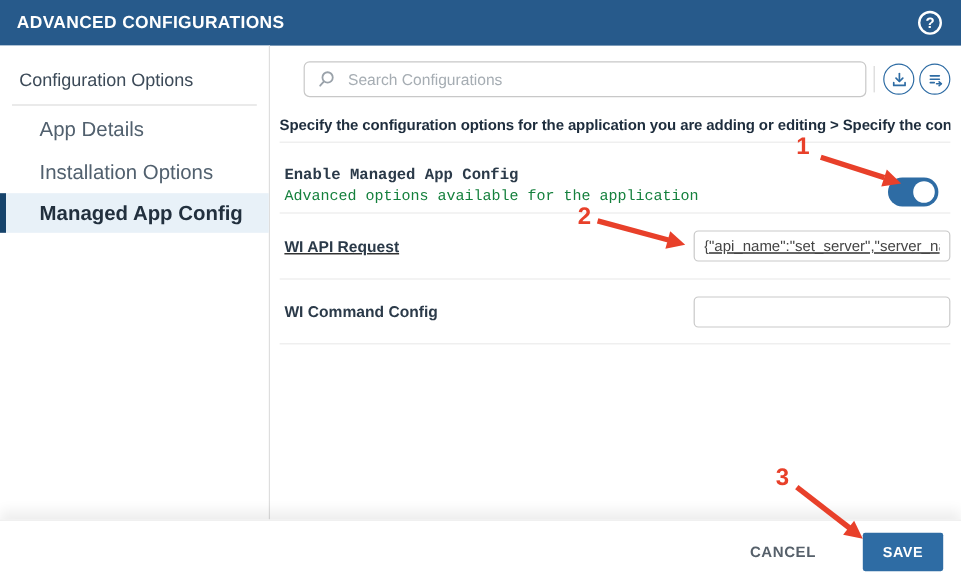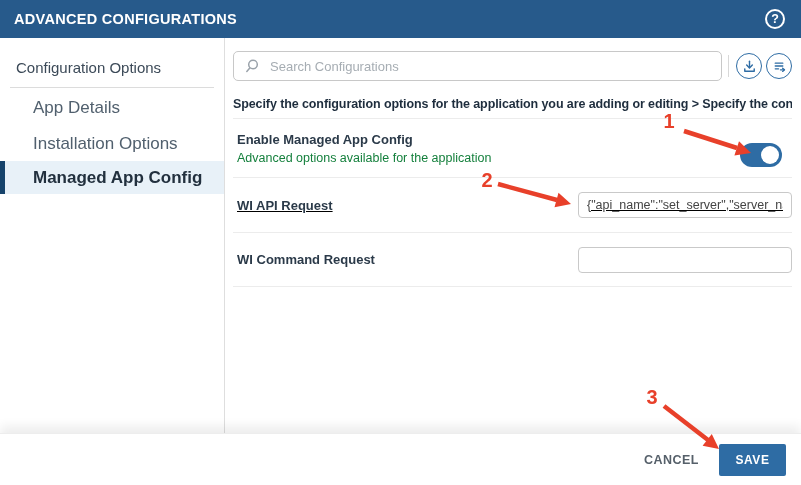--- a/index.html
+++ b/index.html
@@ -31,53 +31,53 @@
   .sidebar{width:225px;flex:none;border-right:1px solid #DEDEDE;background:#fff;}
   .side-title{padding:21px 16px 0;font-size:15px;color:#3C4A58;}
   .side-rule{border-bottom:1px solid #DCDCDC;margin:11px 10px 0;}
   .side-item{display:flex;align-items:center;padding-left:33px;font-size:17px;color:#51606E;cursor:pointer;}
   .side-item.h39{height:39px}
   .side-item.h34{height:34px}
   .side-item.selected{height:33px;padding-left:28px;border-left:5px solid var(--sel-border);
     background:var(--sel-bg);font-weight:bold;color:#22303E;}
 
   .main{flex:1;min-width:0;padding:13px 9px 0 8px;}
-  .search-row{display:flex;align-items:center;}
+  .search-row{display:flex;align-items:center;margin-left:20px;}
   .search-box{flex:1;height:30px;border:1px solid #C8C8C8;border-radius:5px;background:#fff;
     display:flex;align-items:center;gap:8px;padding:0 10px;}
   .search-box input{border:none;outline:none;flex:1;font-size:13px;color:#333;font-family:inherit;background:transparent;}
   .search-box input::placeholder{color:#A6ADB3;}
   .toolbar{display:flex;align-items:center;gap:4px;padding-left:6px;}
   .vdiv{width:1px;height:22px;background:#D8D8D8;margin-right:3px;}
   .circle-btn{width:26px;height:26px;border:1.5px solid var(--accent);border-radius:50%;
     background:#fff;display:grid;place-items:center;cursor:pointer;padding:0;}
 
   .instruction{margin-top:16px;font-size:12.5px;font-weight:bold;color:#1E2D3D;
     white-space:nowrap;overflow:hidden;letter-spacing:-.1px;}
   .rule{border-bottom:1px solid var(--rule);}
   .rule.r1{margin-top:7px;}
 
-  .toggle-row{height:58px;display:flex;align-items:flex-start;justify-content:space-between;padding:13px 0 0 4px;}
+  .toggle-row{height:58px;display:flex;align-items:center;justify-content:space-between;padding:13px 0 0 4px;font-family:Liberation Mono, monospace;}
   .toggle-label{font-size:13px;font-weight:bold;color:#2B3A49;}
   .toggle-desc{margin-top:4px;font-size:12.5px;color:#15803d;}
   .toggle{width:42px;height:24px;border-radius:12px;background:var(--accent);position:relative;
     margin:11px 10px 0 0;cursor:pointer;flex:none;}
   .toggle .knob{position:absolute;top:3px;right:3px;width:18px;height:18px;border-radius:50%;background:#fff;}
 
   .field-row{display:flex;align-items:center;justify-content:space-between;padding-left:4px;}
   .field-row.f1{height:54px;text-decoration:underline;}
   .field-row.f2{height:53px;}
   .field-label{font-size:13px;font-weight:bold;color:#2B3A49;}
   .field-input{width:214px;height:26px;border:1px solid #C9C9C9;border-radius:4px;
     padding:0 8px;font-size:12.5px;color:#444;font-family:inherit;outline:none;
     white-space:nowrap;overflow:hidden;}
 
   
   .footer{height:52px;flex:none;background:#fff;display:flex;align-items:center;
-    justify-content:flex-end;gap:14px;padding-right:15px;position:relative;z-index:1;
+    justify-content:flex-end;gap:33px;padding-right:15px;position:relative;z-index:1;
     box-shadow:0 -7px 10px rgba(0,0,0,.07);border-top:1px solid #EDEDED;}
   .cancel-btn{background:none;border:none;color:#56606A;font-weight:bold;font-size:12.5px;
     letter-spacing:.5px;cursor:pointer;font-family:inherit;}
   .save-btn{width:67px;height:32px;background:var(--accent);border:none;border-radius:2px;
     color:#fff;font-weight:bold;font-size:12px;letter-spacing:.5px;cursor:pointer;font-family:inherit;}
 
   .annotations{position:absolute;left:0;top:0;width:801px;height:485px;pointer-events:none;z-index:5;
     font-family:"Liberation Sans",sans-serif;}
 </style>
 </head>
@@ -151,21 +151,21 @@
       </div>
       <div class="rule"></div>
 
       <div class="field-row f1">
         <div class="field-label">WI API Request</div>
         <input class="field-input" type="text" value="{&quot;api_name&quot;:&quot;set_server&quot;,&quot;server_name" style="">
       </div>
       <div class="rule"></div>
 
       <div class="field-row f2">
-        <div class="field-label">WI Command Request</div>
+        <div class="field-label">WI Command Config</div>
         <input class="field-input" type="text" value="" style="">
       </div>
       <div class="rule"></div>
 
     </div>
   </div>
 
   <div class="footer">
     <button class="cancel-btn">CANCEL</button>
     <button class="save-btn">SAVE</button>

